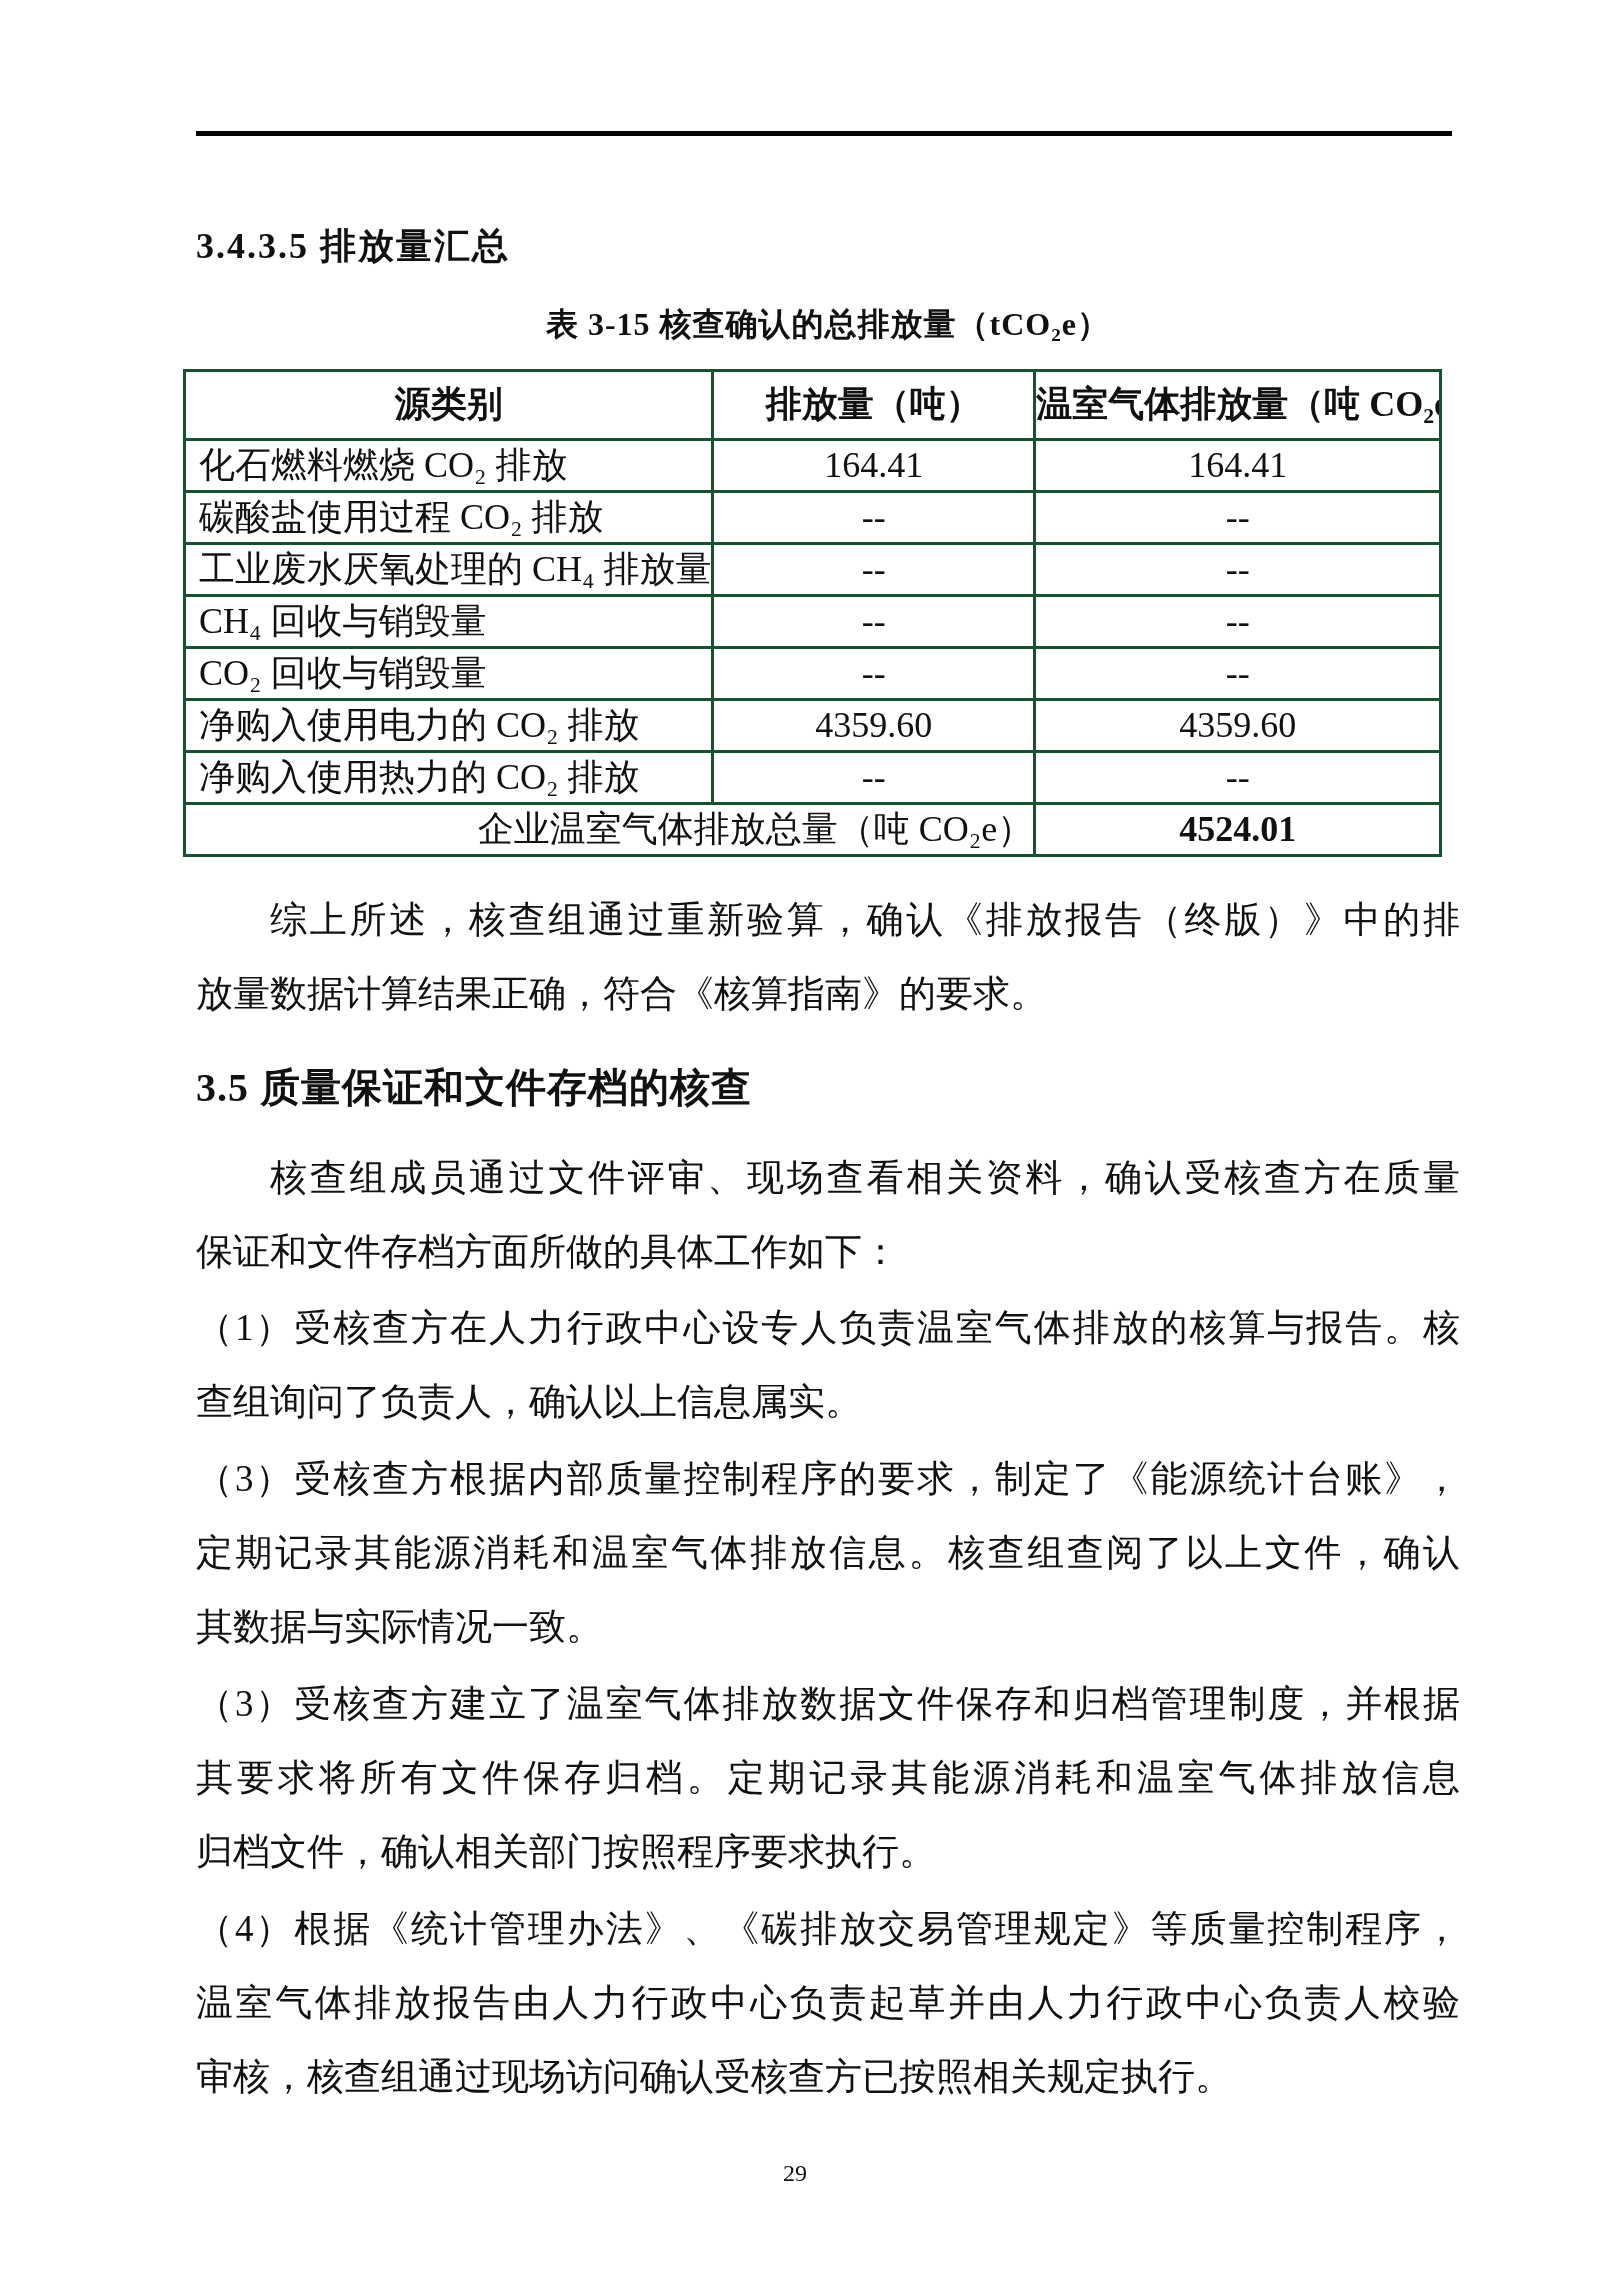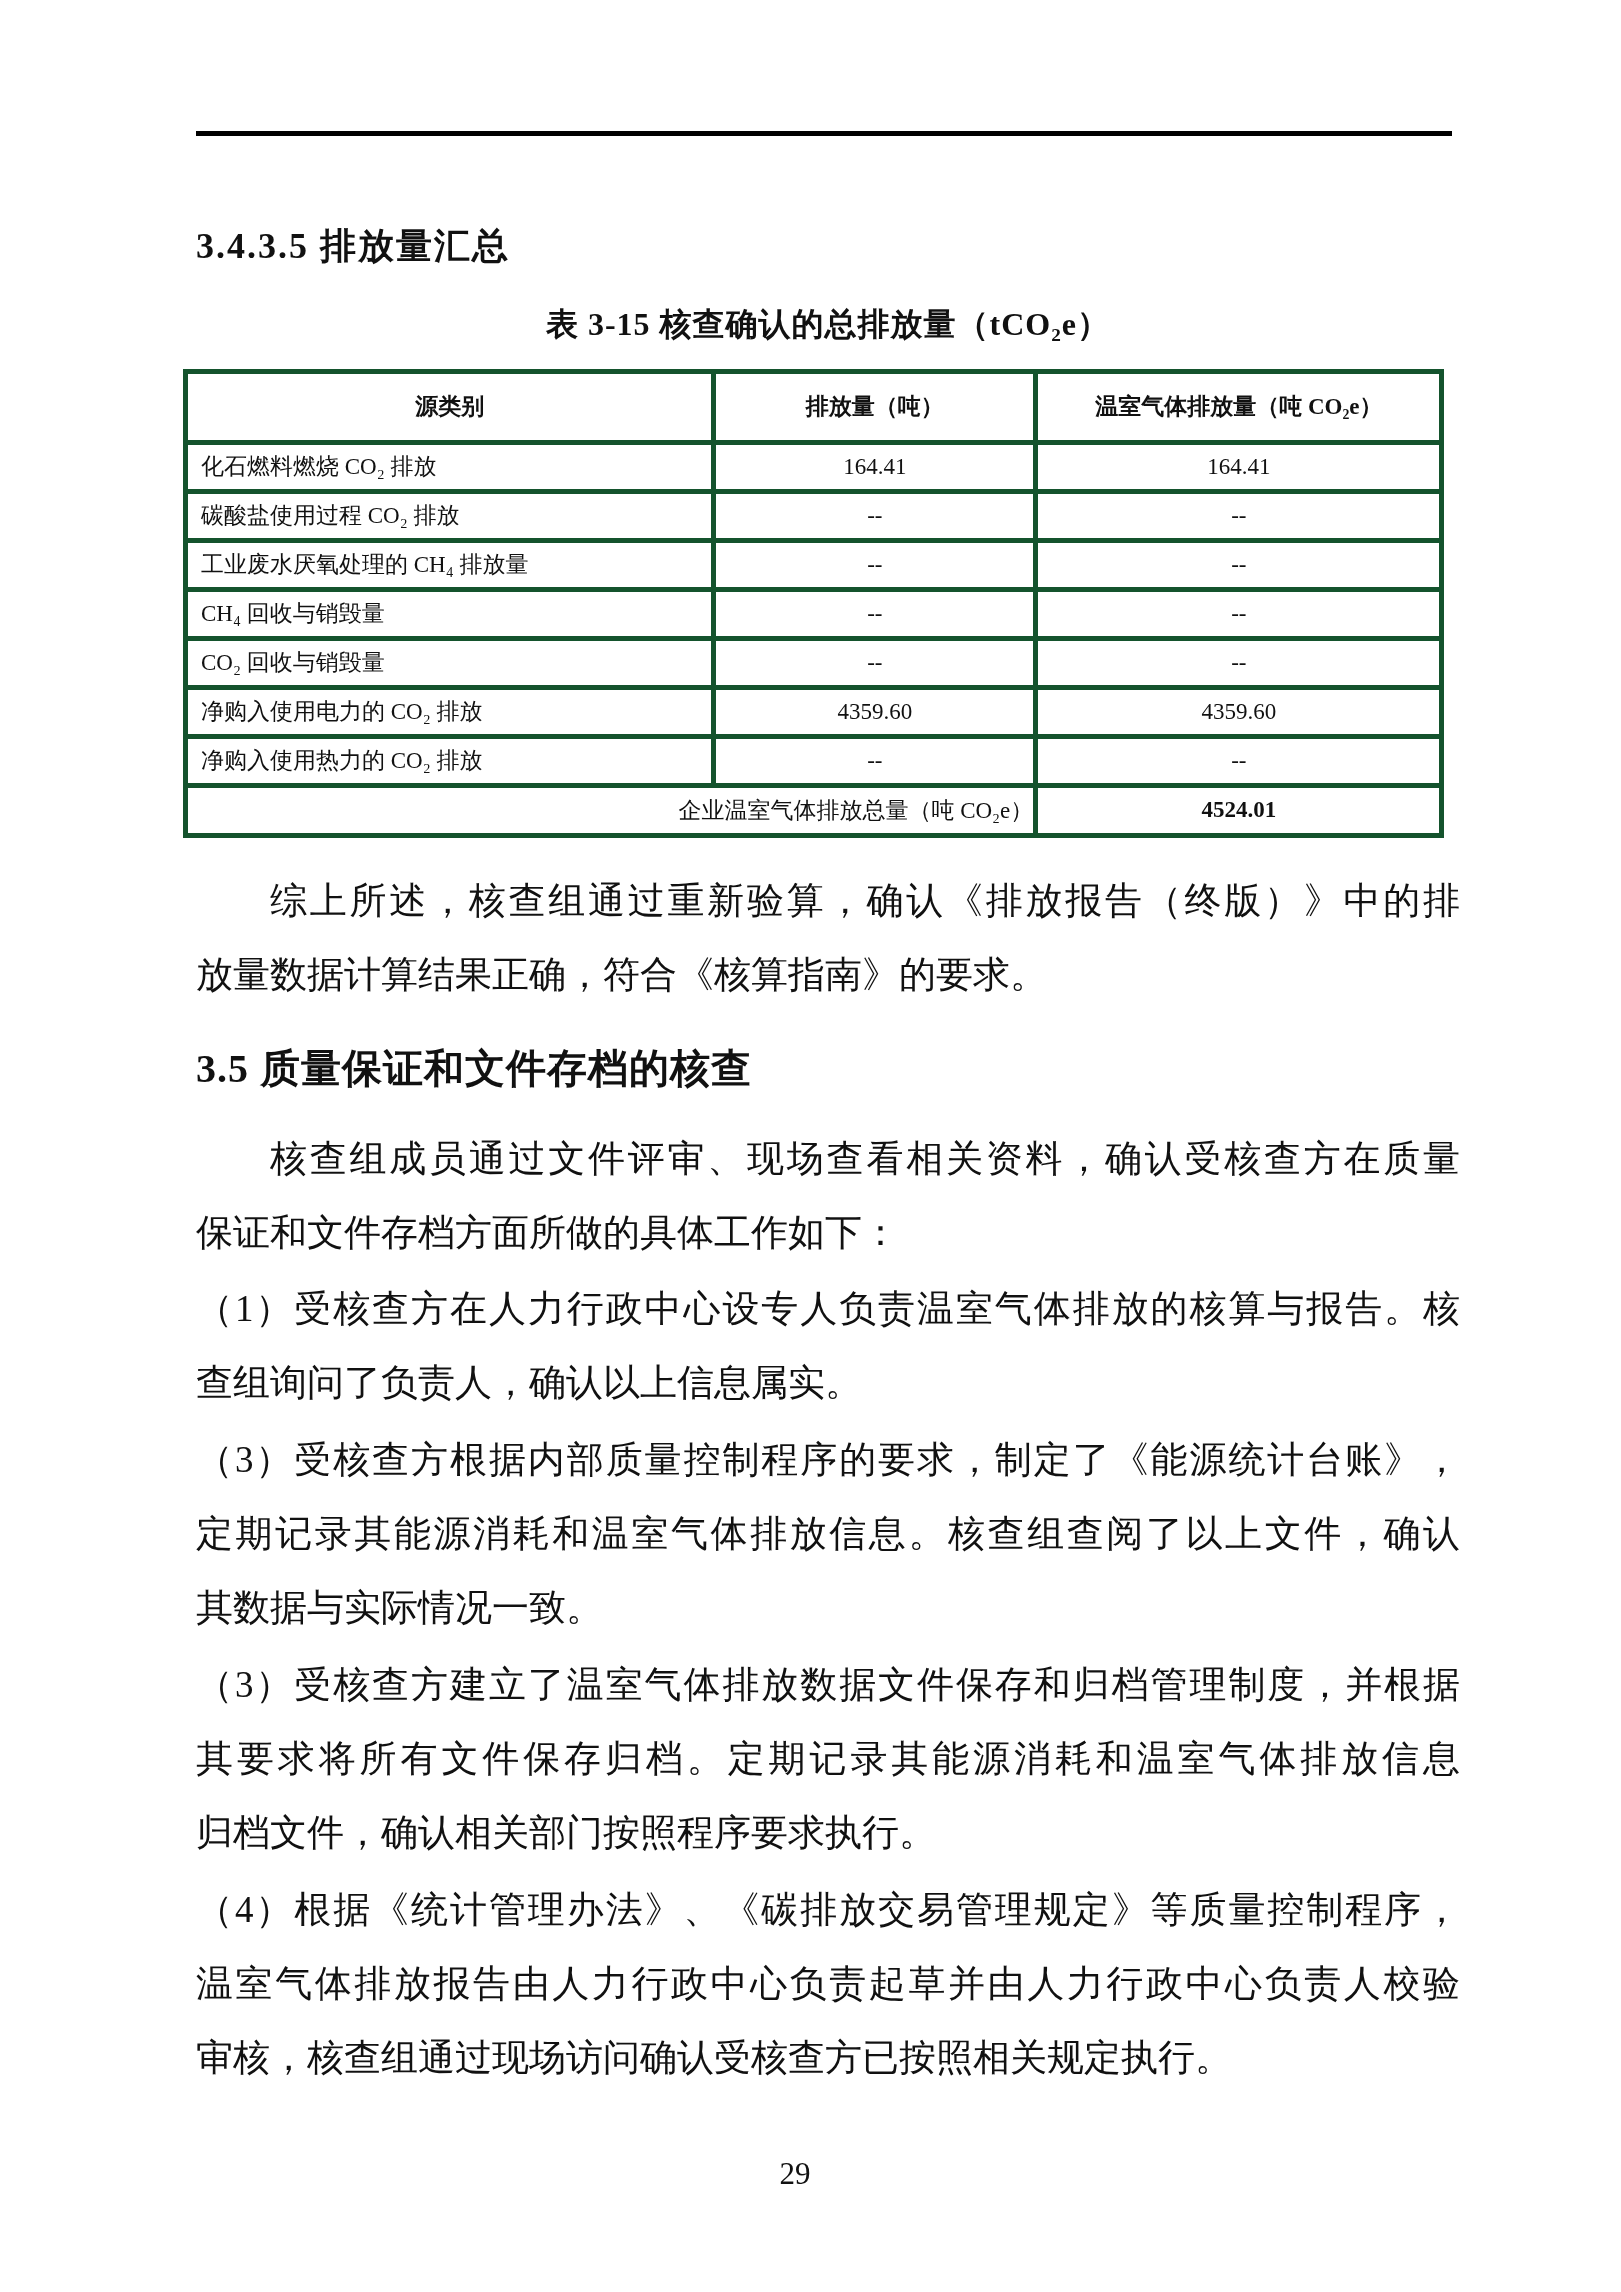--- a/index.html
+++ b/index.html
@@ -27,22 +27,22 @@
   .tbl-caption {
     margin-top:33px;
     font-size:32px; font-weight:700; line-height:43px;
     text-align:center; letter-spacing:1px;
   }
   table.emissions {
     margin-top:22.5px; margin-left:-12.7px;
     width:1257px; border-collapse:collapse; table-layout:fixed;
   }
   table.emissions th, table.emissions td {
-    border:5px solid #14532d;
-    font-size:23px; padding:0; overflow:hidden; white-space:nowrap;
+    border:3px solid #14532d;
+    font-size:36px; padding:0; overflow:hidden; white-space:nowrap;
   }
   table.emissions thead th { height:66px; font-weight:700; text-align:center; }
   table.emissions td { height:44px; text-align:center; }
   table.emissions td.src { text-align:left; padding-left:12.7px;border-radius:9px; }
   table.emissions tr.total td { height:45px; }
   table.emissions td.total-label { text-align:right; }
   table.emissions td.total-value { font-weight:700; }
   .col-src { width:528px; } .col-em { width:322px; } .col-ghg { width:406px; }
 
   .para { margin:0; }
@@ -55,21 +55,21 @@
   .m-intro { margin-top:24.5px; }
   .m-item { margin-top:2.9px; }
   .bline {
     font-size:37px; line-height:74px;
     text-align:justify; text-align-last:justify;
   }
   .bline.last { text-align-last:left; }
   .bline.indent { text-indent:74px; }
   .page-number {
     position:absolute; top:2156px; left:0; width:1590px;
-    text-align:center; font-size:31px; line-height:35px;
+    text-align:center; font-size:24px; line-height:35px;
   }
 </style>
 </head>
 <body>
 
 <div class="page">
 
   <div class="header-rule"></div>
 
   <div class="content">

